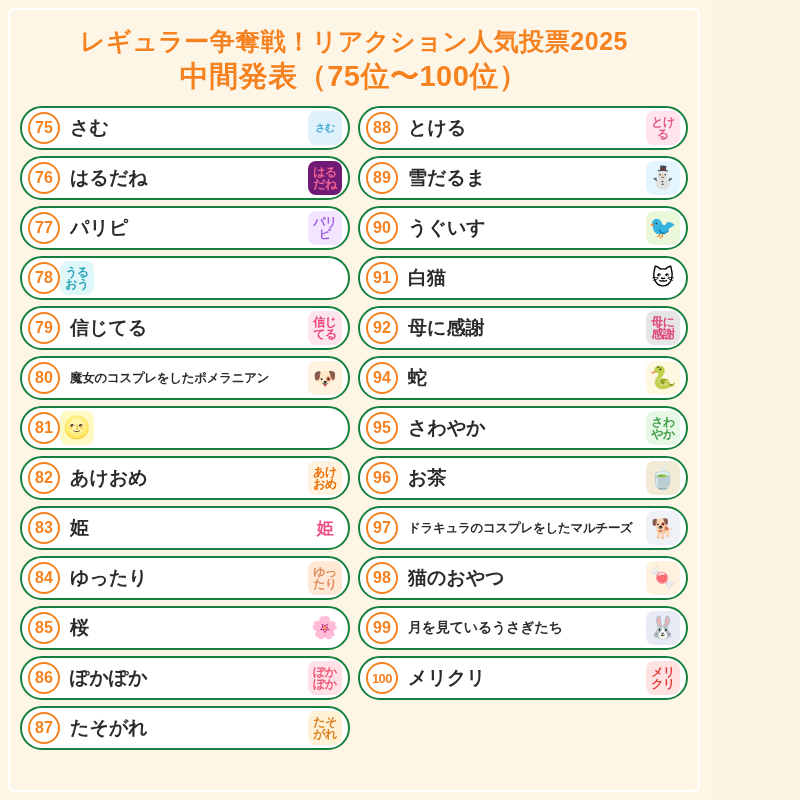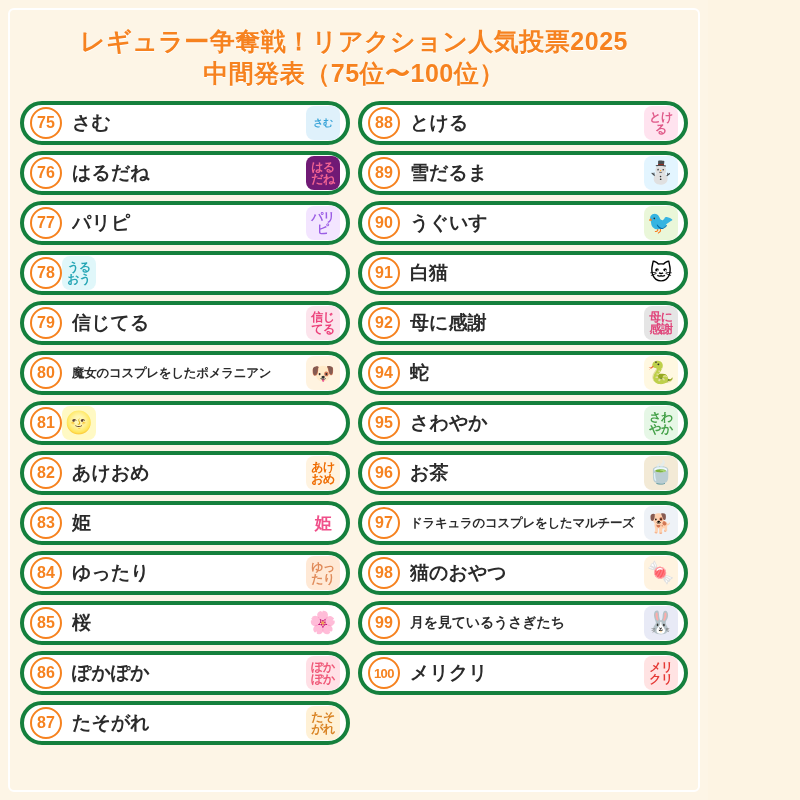--- a/index.html
+++ b/index.html
@@ -40,21 +40,21 @@
   .title-line1 {
     color: #f6821f;
     font-size: 25px;
     font-weight: bold;
     letter-spacing: 0.5px;
     line-height: 1.25;
     text-shadow: 0 1px 0 #fff;
   }
   .title-line2 {
     color: #f6821f;
-    font-size: 25px;
+    font-size: 29px;
     font-weight: bold;
     letter-spacing: 0.5px;
     line-height: 1.35;
     text-shadow: 0 1px 0 #fff;
   }
   .columns {
     position: relative;
     display: flex;
     gap: 8px;
     padding: 4px 6px 0 6px;
@@ -64,21 +64,21 @@
     flex-direction: column;
     gap: 6px;
     width: 384px;
   }
   .row {
     position: relative;
     display: flex;
     align-items: center;
     height: 44px;
     background: #ffffff;
-    border: 4px solid #15803d;
+    border: 2px solid #15803d;
     border-radius: 22px;
     box-sizing: border-box;
     padding: 0 6px 0 4px;
   }
   .rank {
     flex: 0 0 auto;
     width: 32px;
     height: 32px;
     margin-left: 2px;
     border: 2px solid #f6821f;

